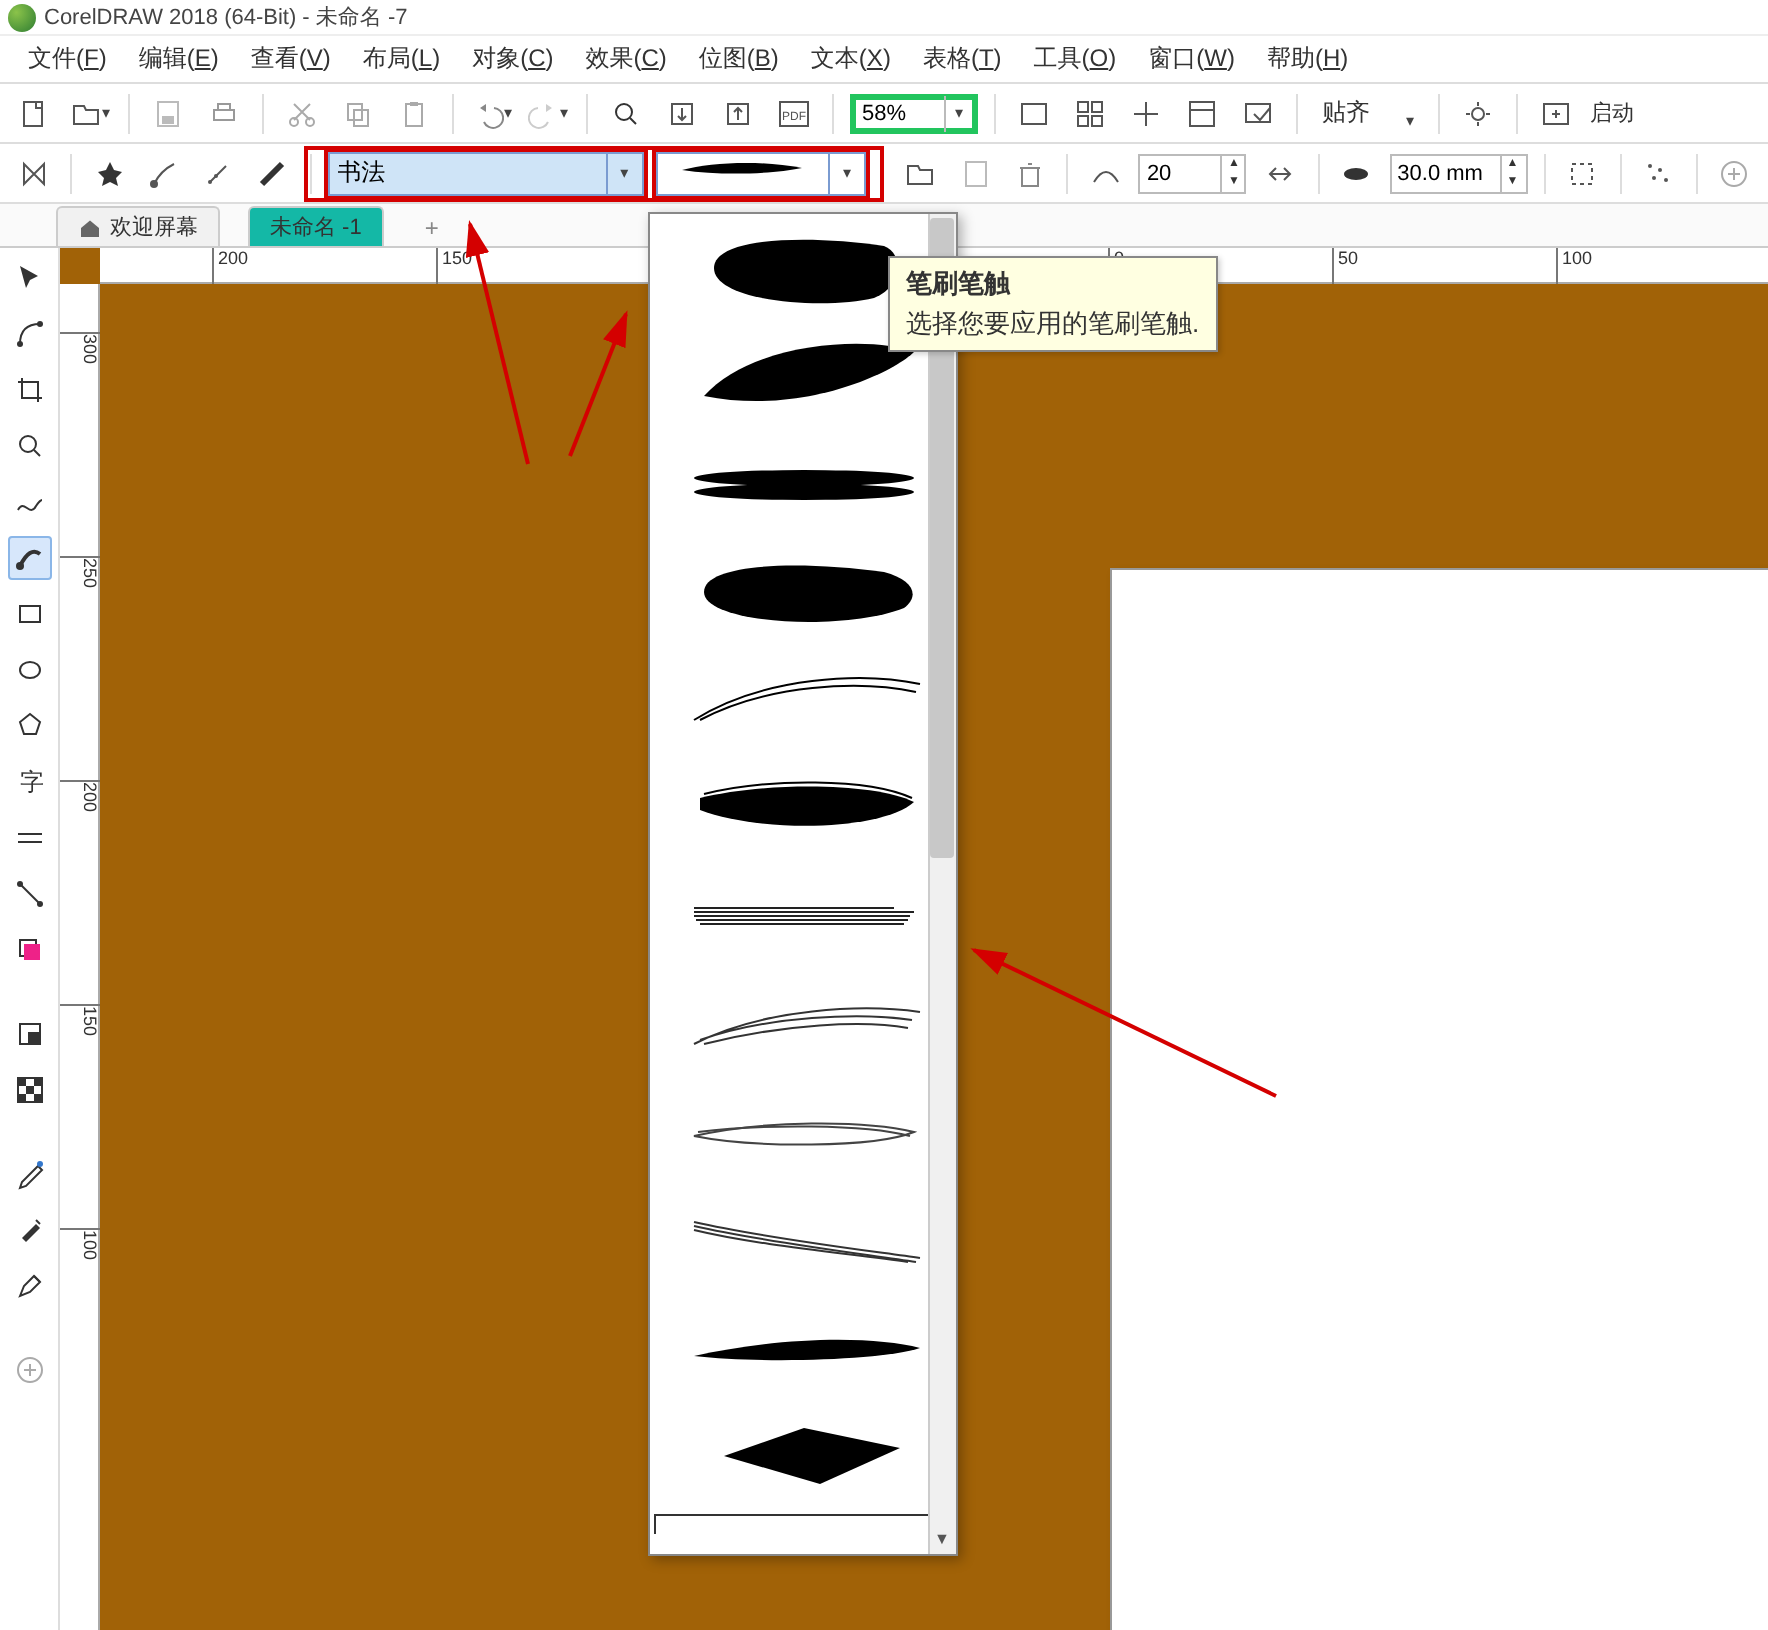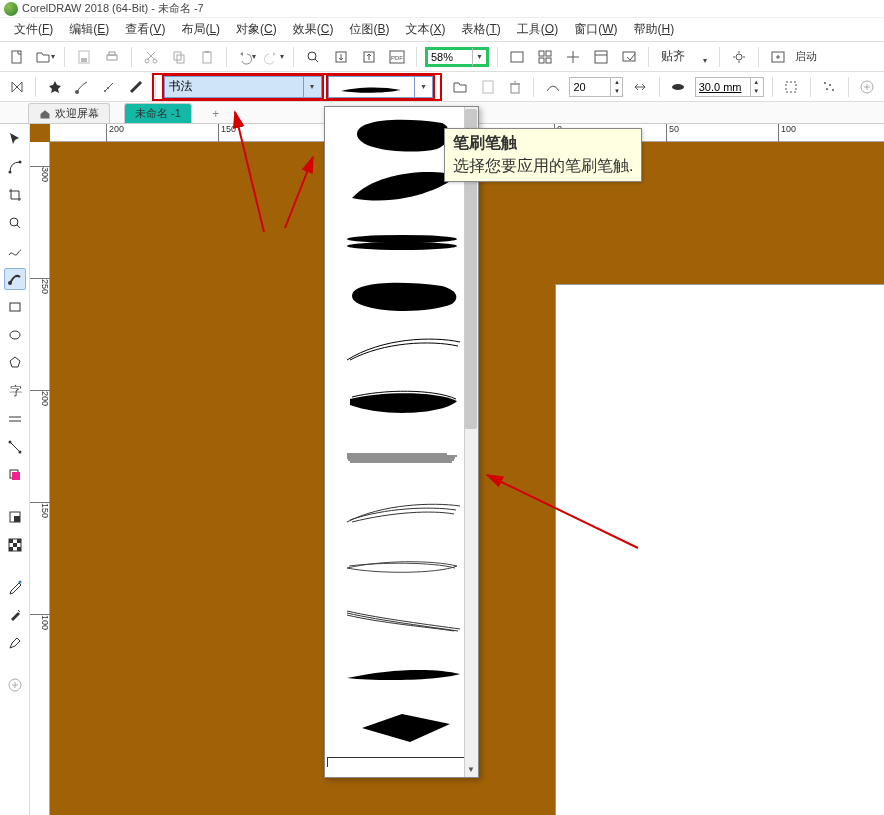--- a/index.html
+++ b/index.html
@@ -16,21 +16,21 @@
   .toolbar { height: 30px; display: flex; align-items: center; padding: 0 6px; gap: 6px; border-bottom: 1px solid #ddd; }
   .tbtn { width: 22px; height: 22px; display: flex; align-items: center; justify-content: center; border: 1px solid transparent; border-radius: 2px; }
   .tbtn svg { width: 16px; height: 16px; }
   .sep { width: 1px; height: 20px; background: #ddd; margin: 0 2px; }
   .zoomfield { display: flex; align-items: center; border: 3px solid #22c55e; height: 20px; }
   .zoomfield input { border: none; width: 44px; font-size: 11px; padding: 0 3px; outline: none; }
   .zoomfield .dd { width: 14px; height: 18px; border-left: 1px solid #bbb; display:flex;align-items:center;justify-content:center; }
   .snaplabel { display:flex; align-items:flex-end; gap:18px; padding:0 4px; }
   
   .propbar { height: 30px; display: flex; align-items: center; padding: 0 6px; gap: 6px; border-bottom: 1px solid #ddd; position: relative; }
-  .combo { height: 22px; display:flex; align-items:flex-end; border: 1px solid #7a9bd1; background:#cfe4f7; }
+  .combo { height: 22px; display:flex; align-items:flex-start; border: 1px solid #7a9bd1; background:#cfe4f7; }
   .combo.highlight { outline: 2px solid #d40000; outline-offset: 0; }
   .combo input { border:none; background:transparent; height:100%; padding:0 4px; font-size:12px; outline:none; }
   .combo .dd { width:18px; height:100%; border-left:1px solid #7a9bd1; display:flex; align-items:center; justify-content:center; }
   .numfield { display:flex; align-items:center; border:1px solid #bbb; height:20px; }
   .numfield input { border:none; width:40px; font-size:11px; padding:0 3px; outline:none; }
   .numfield .spin { width:12px; display:flex; flex-direction:column; }
   .numfield .spin div { height:9px; border-left:1px solid #bbb; display:flex;align-items:center;justify-content:center; font-size:6px; }
   
   .redbox { position:absolute; border:2px solid #d40000; pointer-events:none; }
   
@@ -54,21 +54,21 @@
   .page { position:absolute; background:#fff; border:1px solid #999; box-shadow:2px 2px 4px rgba(0,0,0,0.15); }
   
   .brushdrop { position:absolute; width:155px; background:#fff; border:1px solid #888; box-shadow:2px 2px 6px rgba(0,0,0,.3); z-index:20; }
   .brushdrop .inner { max-height:660px; overflow:hidden; position:relative; }
   .brushdrop .item { height:54px; display:flex; align-items:center; justify-content:center; padding:2px 6px; }
   .brushdrop .item.sel { border:1px solid #333; margin:2px; height:50px; }
   .brushdrop .scrollbar { position:absolute; right:0; top:0; width:14px; height:100%; background:#f0f0f0; border-left:1px solid #ccc; }
   .brushdrop .thumb { position:absolute; right:1px; top:2px; width:12px; height:320px; background:#c8c8c8; border-radius:2px; }
   .brushdrop .darrow { position:absolute; right:1px; bottom:2px; width:12px; height:12px; display:flex;align-items:center;justify-content:center; font-size:8px; color:#555; }
   
-  .tooltip { position:absolute; background:#ffffe1; border:1px solid #888; padding:4px 8px; font-size:16px; z-index:30; box-shadow:1px 1px 3px rgba(0,0,0,.2); }
+  .tooltip { position:absolute; background:#ffffe1; border:1px solid #888; padding:4px 8px; font-size:13px; z-index:30; box-shadow:1px 1px 3px rgba(0,0,0,.2); }
   .tooltip .tt-title { font-weight:bold; margin-bottom:2px; }
   
   .arrow { position:absolute; z-index:15; pointer-events:none; }
   .arrow line { stroke:#d40000; stroke-width:2; }
   .arrow polygon { fill:#d40000; }
   
   .chev { font-size:8px; color:#444; }
 </style>
 </head>
 <body>
@@ -326,21 +326,21 @@
         <path d="M3 8h10M6 5l-3 3 3 3M10 5l3 3-3 3" fill="none" stroke="#555"></path>
       </svg>
     </div>
   <div class="sep"></div>
   <div class="tbtn">
       <svg viewBox="0 0 16 16">
         <ellipse cx="8" cy="8" rx="6" ry="3" fill="#333"></ellipse>
       </svg>
     </div>
   <div class="numfield" style="width:72px;">
-    <input style="width: 54px; text-decoration: underline;" value="30.0 mm">
+    <input style="width: 54px;" value="30.0 mm">
     <div class="spin">
         <div>▲</div>
         <div>▼</div>
       </div>
   </div>
   <div class="sep"></div>
   <div class="tbtn">
       <svg viewBox="0 0 16 16">
         <rect x="3" y="3" width="10" height="10" fill="none" stroke="#555" stroke-dasharray="2"></rect>
       </svg>

